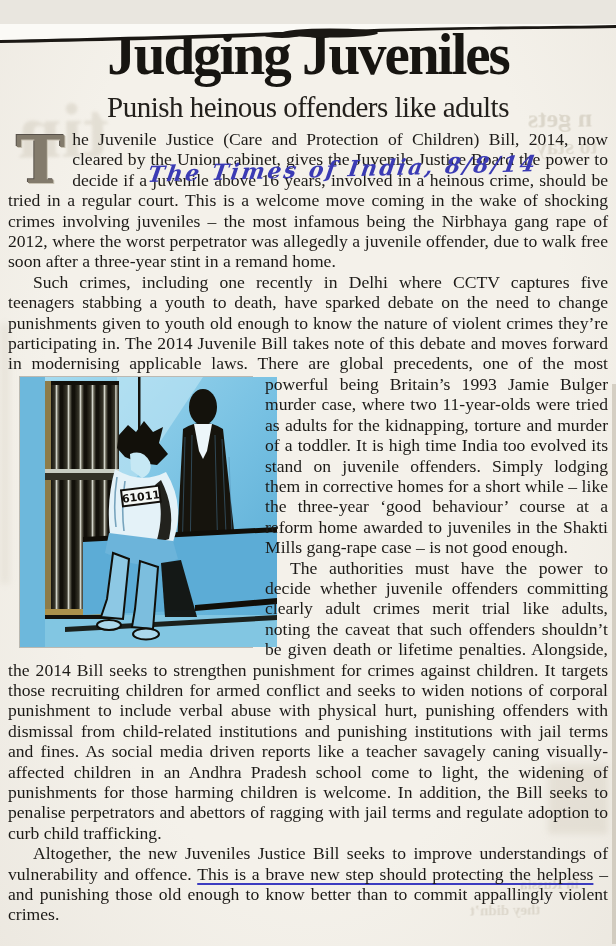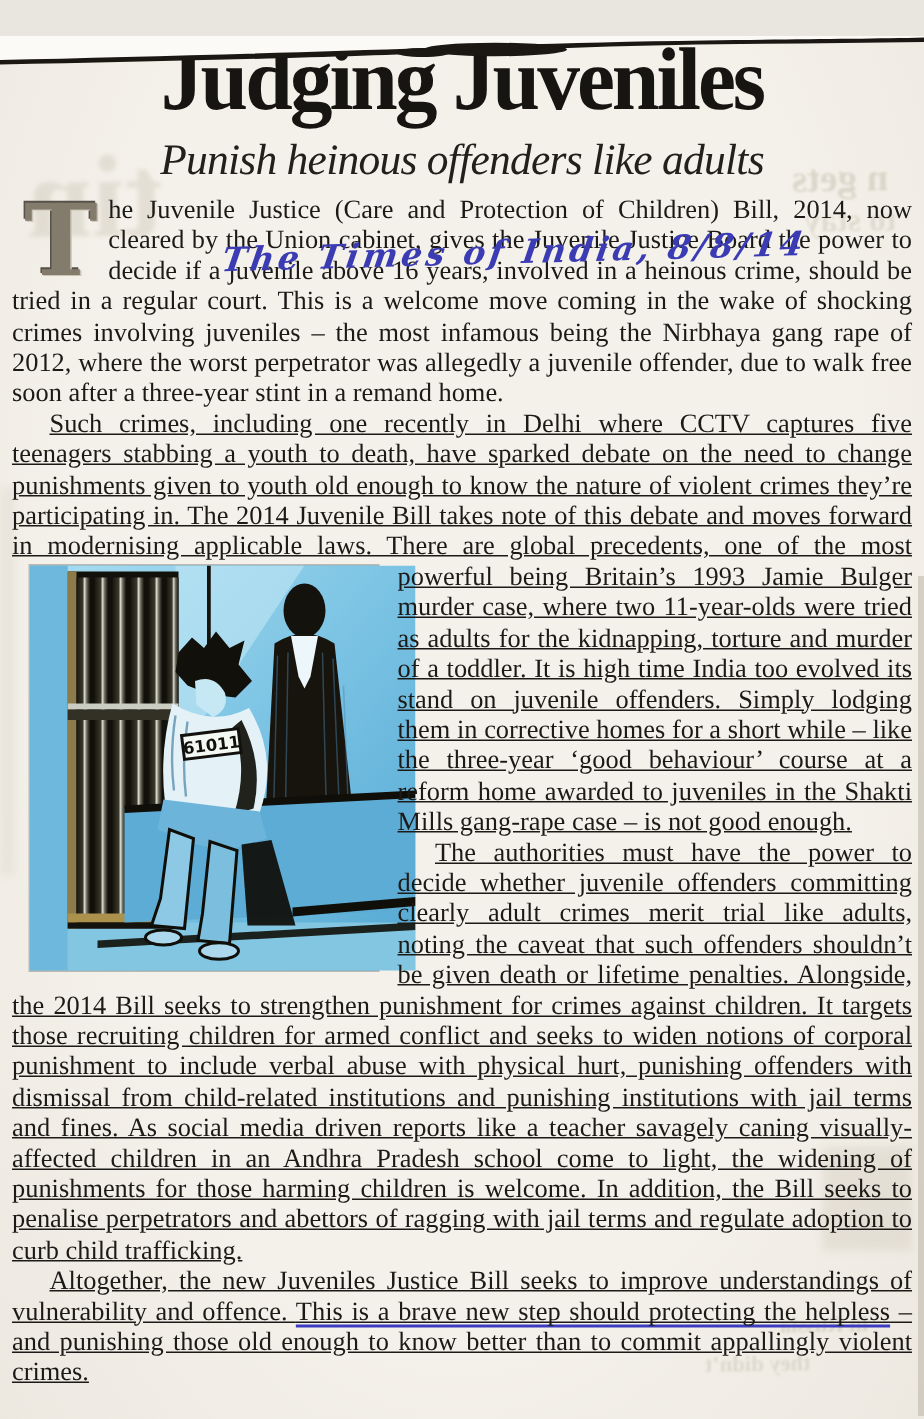--- a/index.html
+++ b/index.html
@@ -32,40 +32,40 @@
   .right-edge{position:absolute;top:360px;right:0;width:4px;height:560px;background:#b7b09f;opacity:.5;}
 
   
   .title{
     margin:24px 6px 0 6px;text-align:center;
     font-size:57px;line-height:60px;font-weight:bold;
     letter-spacing:-2px;color:#171511;
     transform:scaleY(1.04);
   }
   .subtitle{
-    margin-top:7px;text-align:center;font-style:italic;
+    margin-top:7px;text-align:center;
     font-size:29px;line-height:33px;color:#23201c;letter-spacing:-0.5px;
   }
   .handwriting{
     position:absolute;top:131px;left:148px;width:420px;
     color:#3b3bb4;font-style:italic;font-weight:bold;
     font-size:22px;letter-spacing:2.5px;
     transform:rotate(-1.6deg) skewX(-10deg);
     white-space:nowrap;z-index:4;
     font-family:"DejaVu Serif",serif;
   }
 
   
   .body-copy{
     position:relative;margin:5px 8px 0 8px;z-index:2;
     font-size:17.6px;line-height:20.4px;text-align:justify;
     color:#1c1a17;
   }
   .body-copy p{margin:0;}
-  .body-copy p.indent{text-indent:25px;text-decoration:underline;}
+  .body-copy p.indent{text-indent:25px;}
   .dropcap{
     float:left;font-size:66px;line-height:53px;
     padding:5px 7px 0 8px;color:#837b6c;font-weight:bold;
     text-shadow:1px 1px 0 #c9c3b4,-1px -1px 0 #57514a;
     font-family:"DejaVu Serif",serif;
   }
   .figure{
     float:left;display:block;width:232px;height:270px;
     margin:3px 13px 4px 12px;
     box-shadow:0 0 0 1px rgba(20,18,12,.25);

